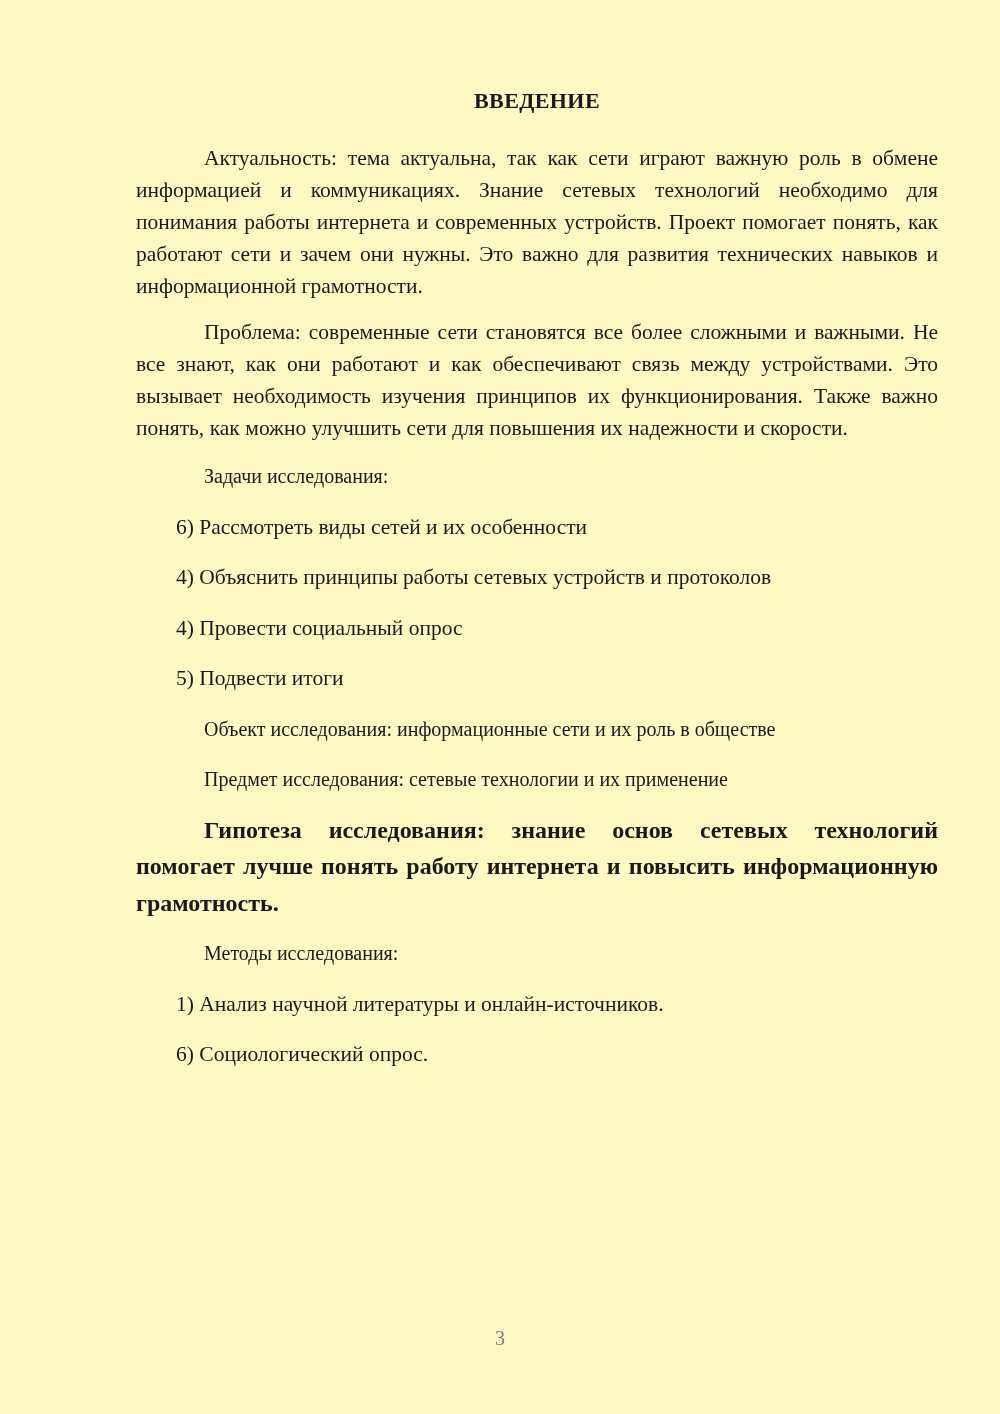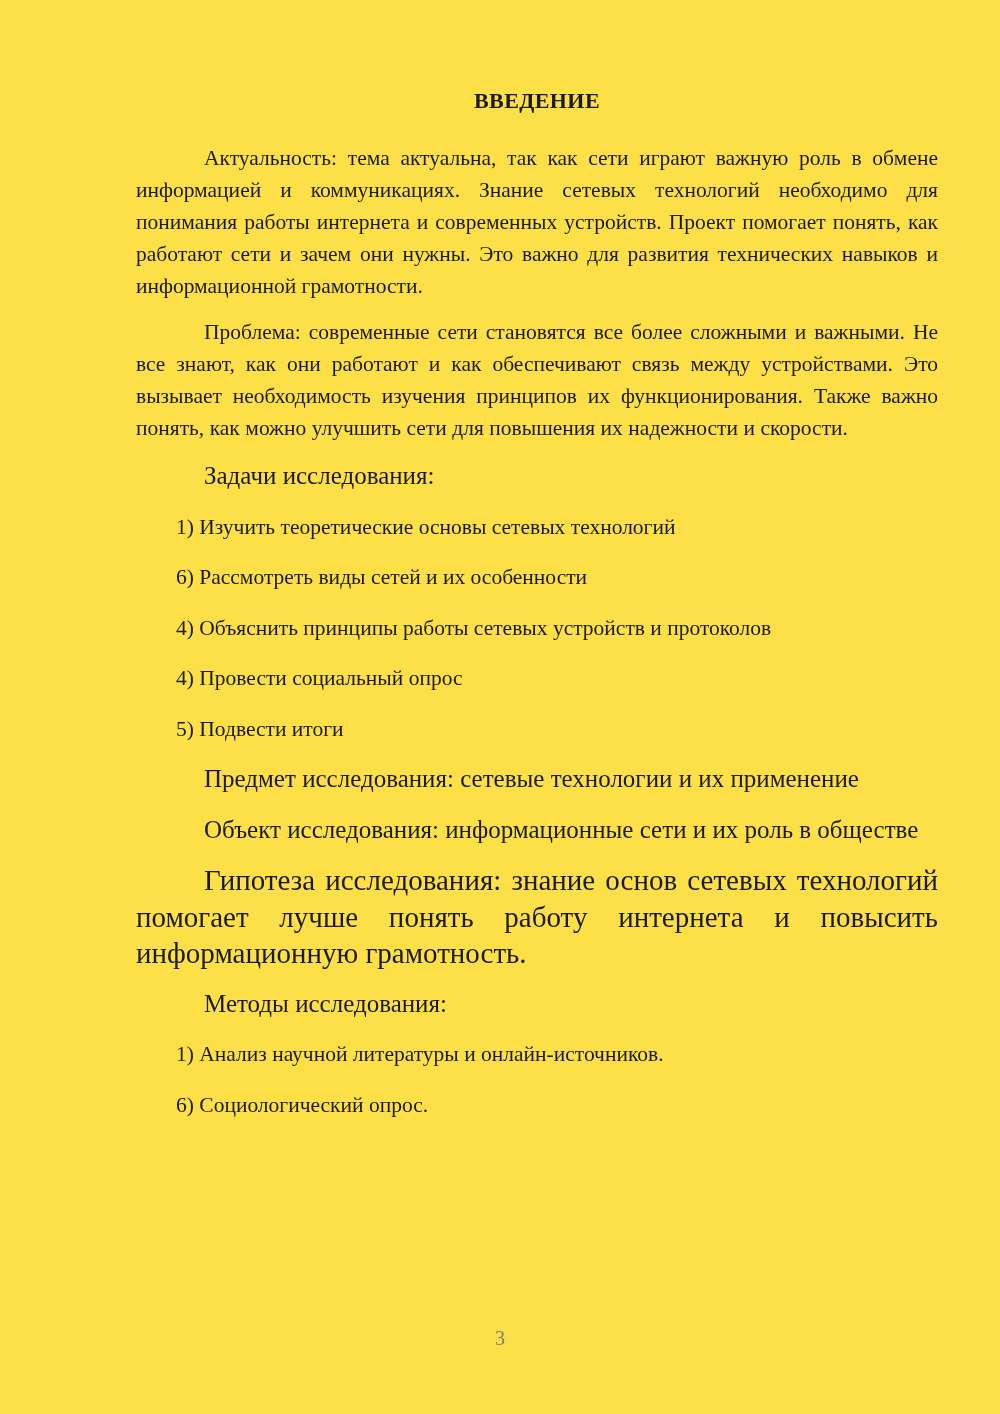--- a/index.html
+++ b/index.html
@@ -16,21 +16,21 @@
     overflow: hidden;
   }
   .page {
     position: absolute;
     left: 0;
     top: 0;
     width: 1000px;
     height: 1414px;
     box-sizing: border-box;
     padding: 0;
-    background: #fde047;
+    background: #fef9c3;
   }
   .content {
     position: absolute;
     left: 136px;
     top: 88px;
     width: 802px;
   }
   .doc-title {
     font-size: 22px;
     font-weight: bold;
@@ -43,41 +43,42 @@
     font-size: 21.5px;
     line-height: 32px;
     text-align: justify;
     text-align-last: left;
     text-indent: 68px;
     margin: 0 0 14px 0;
     hyphens: none;
     word-spacing: 0.1px;
   }
   p.lead-line {
-    font-size: 25px;
+    font-size: 20px;
     line-height: 36.5px;
     text-align: left;
     text-indent: 68px;
     margin: 0 0 14px 0;
   }
   p.list-line {
     font-size: 21.5px;
     line-height: 36.5px;
     text-align: left;
     text-indent: 0;
     margin: 0 0 14px 0;
     padding-left: 40px;
   }
   p.hang-par {
-    font-size: 29px;
+    font-size: 24px;
     line-height: 36.5px;
     text-align: justify;
     text-align-last: left;
     text-indent: 68px;
     margin: 0 0 14px 0;
+    font-weight: bold;
   }
   .page-number {
     position: absolute;
     left: 0;
     top: 1327px;
     width: 1000px;
     text-align: center;
     font-size: 20px;
     color: #7d7d7d;
     font-family: "Liberation Serif", "DejaVu Serif", serif;
@@ -92,33 +93,32 @@
 
     <h1 class="doc-title">ВВЕДЕНИЕ</h1>
 
     <p class="body-par">Актуальность: тема актуальна, так как сети играют важную роль в обмене информацией и коммуникациях. Знание сетевых технологий необходимо для понимания работы интернета и современных устройств. Проект помогает понять, как работают сети и зачем они нужны. Это важно для развития технических навыков и информационной грамотности.</p>
 
     <p class="body-par">Проблема: современные сети становятся все более сложными и важными. Не все знают, как они работают и как обеспечивают связь между устройствами. Это вызывает необходимость изучения принципов их функционирования. Также важно понять, как можно улучшить сети для повышения их надежности и скорости.</p>
 
 
     <p class="lead-line">Задачи исследования:</p>
 
-    <p class="list-line">1) Изучить теоретические основы сетевых технологий</p>
 
     <p class="list-line">6) Рассмотреть виды сетей и их особенности</p>
 
     <p class="list-line">4) Объяснить принципы работы сетевых устройств и протоколов</p>
 
     <p class="list-line">4) Провести социальный опрос</p>
 
     <p class="list-line">5) Подвести итоги</p>
 
+    <p class="lead-line">Объект исследования: информационные сети и их роль в обществе</p>
+
     <p class="lead-line">Предмет исследования: сетевые технологии и их применение</p>
-
-    <p class="lead-line">Объект исследования: информационные сети и их роль в обществе</p>
 
     <p class="hang-par">Гипотеза исследования: знание основ сетевых технологий помогает лучше понять работу интернета и повысить информационную грамотность.</p>
 
     <p class="lead-line">Методы исследования:</p>
 
     <p class="list-line">1) Анализ научной литературы и онлайн-источников.</p>
 
 
     <p class="list-line">6) Социологический опрос.</p>
 

